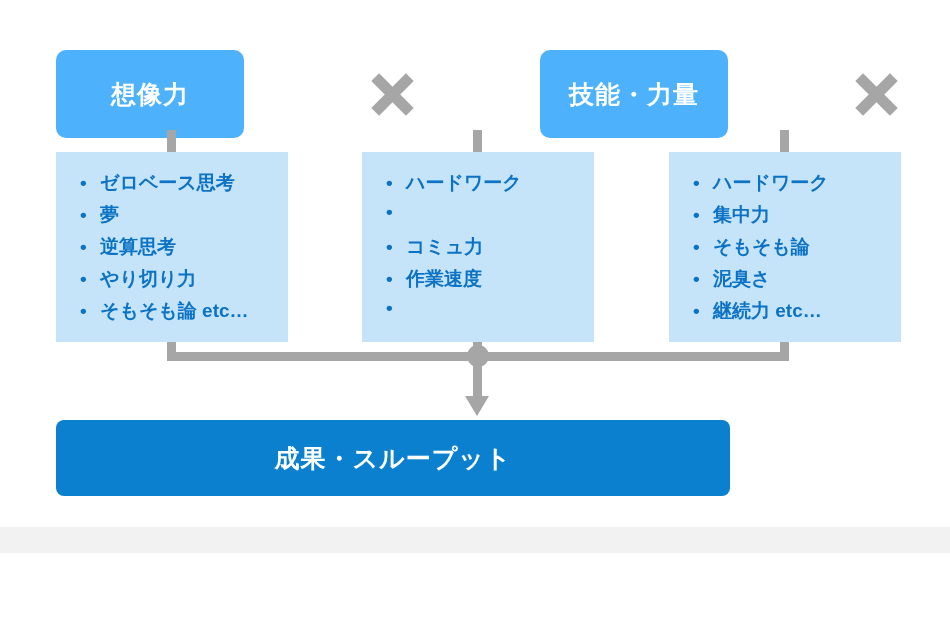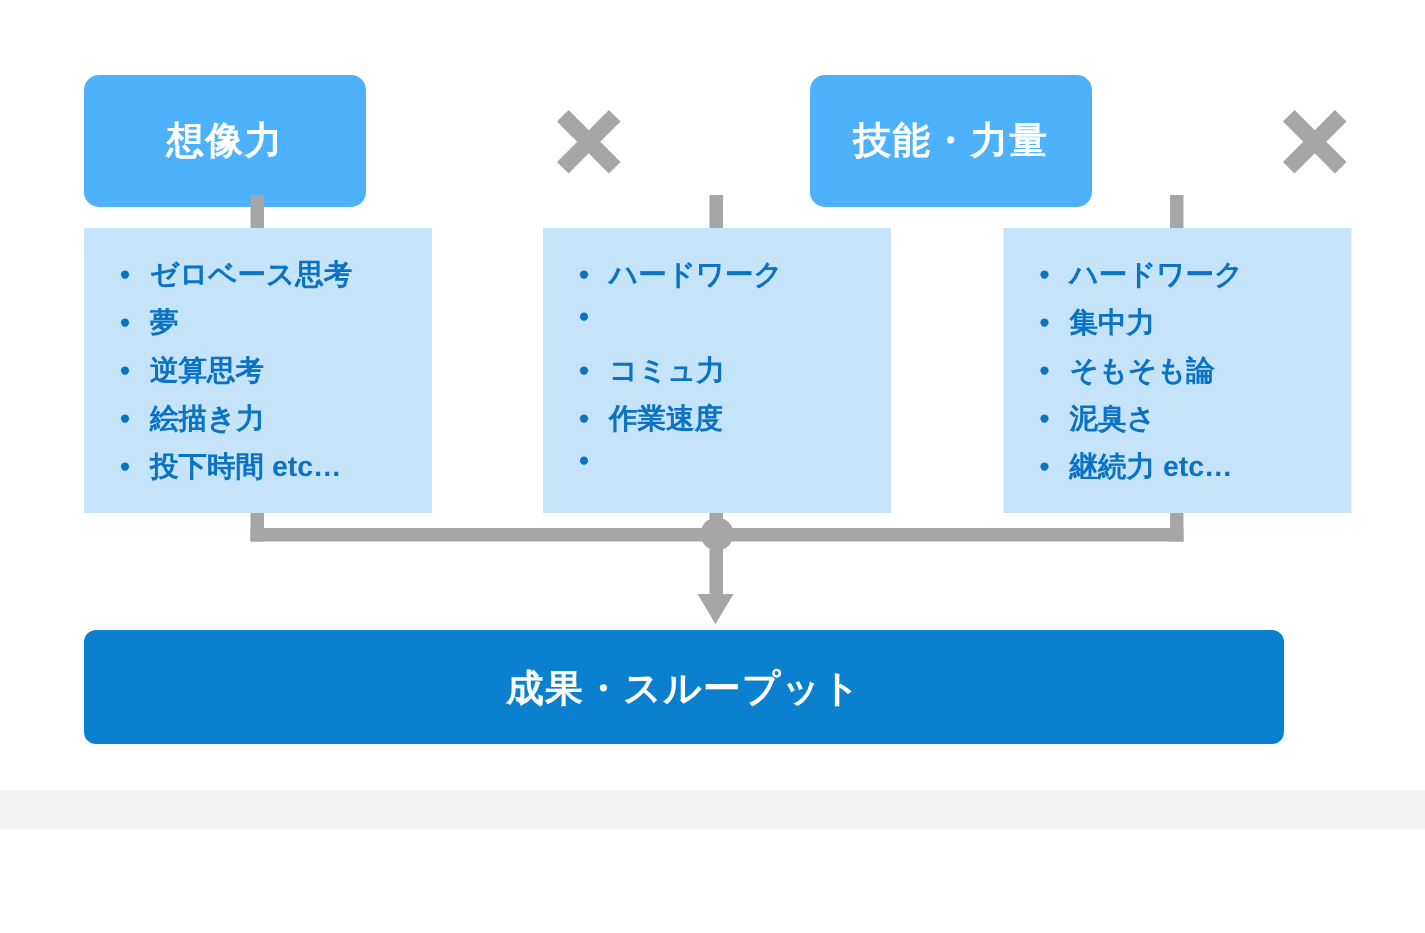--- a/index.html
+++ b/index.html
@@ -165,21 +165,21 @@
     border-left: 12px solid transparent;
     border-right: 12px solid transparent;
     border-top: 20px solid #a6a6a6;
   }
 
   
   .outcome-bar {
     position: absolute;
     left: 56px;
     top: 420px;
-    width: 800px;
+    width: 674px;
     height: 76px;
     background: #0b80ce;
     border-radius: 8px;
     display: flex;
     align-items: center;
     justify-content: center;
   }
   .outcome-label {
     color: #ffffff;
     font-size: 25px;
@@ -240,25 +240,25 @@
       <li class="bullet-item">
         <span class="bullet-dot">•</span>
         <span class="bullet-text">夢</span>
       </li>
       <li class="bullet-item">
         <span class="bullet-dot">•</span>
         <span class="bullet-text">逆算思考</span>
       </li>
       <li class="bullet-item">
         <span class="bullet-dot">•</span>
-        <span class="bullet-text">絵描き力</span>
-      </li>
-      <li class="bullet-item">
-        <span class="bullet-dot">•</span>
-        <span class="bullet-text">投下時間 etc…</span>
+        <span class="bullet-text">やり切り力</span>
+      </li>
+      <li class="bullet-item">
+        <span class="bullet-dot">•</span>
+        <span class="bullet-text">そもそも論 etc…</span>
       </li>
     </ul>
   </div>
 
   <div class="panel p2">
     <ul class="bullet-list">
       <li class="bullet-item">
         <span class="bullet-dot">•</span>
         <span class="bullet-text">ハードワーク</span>
       </li>

